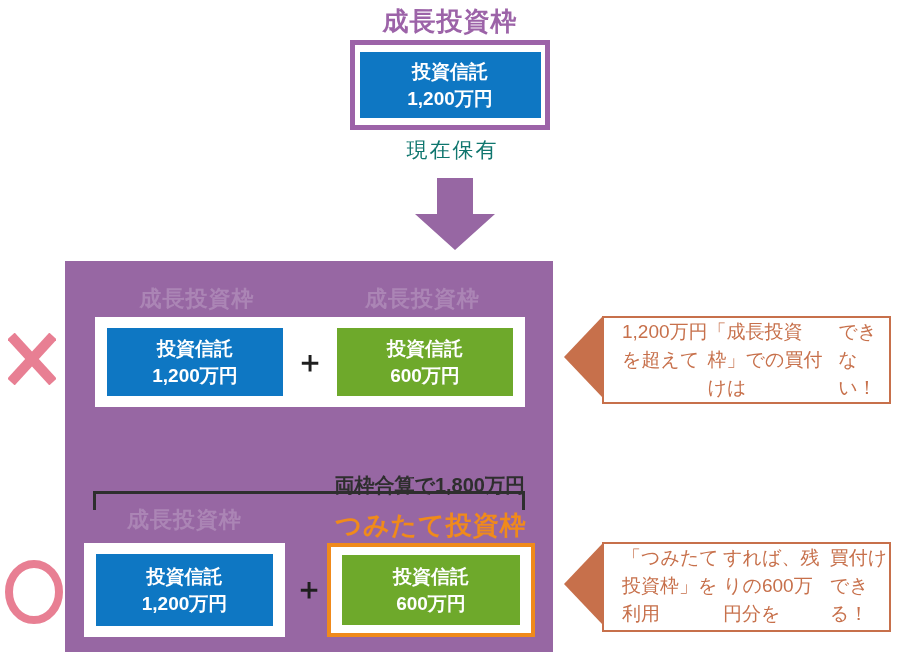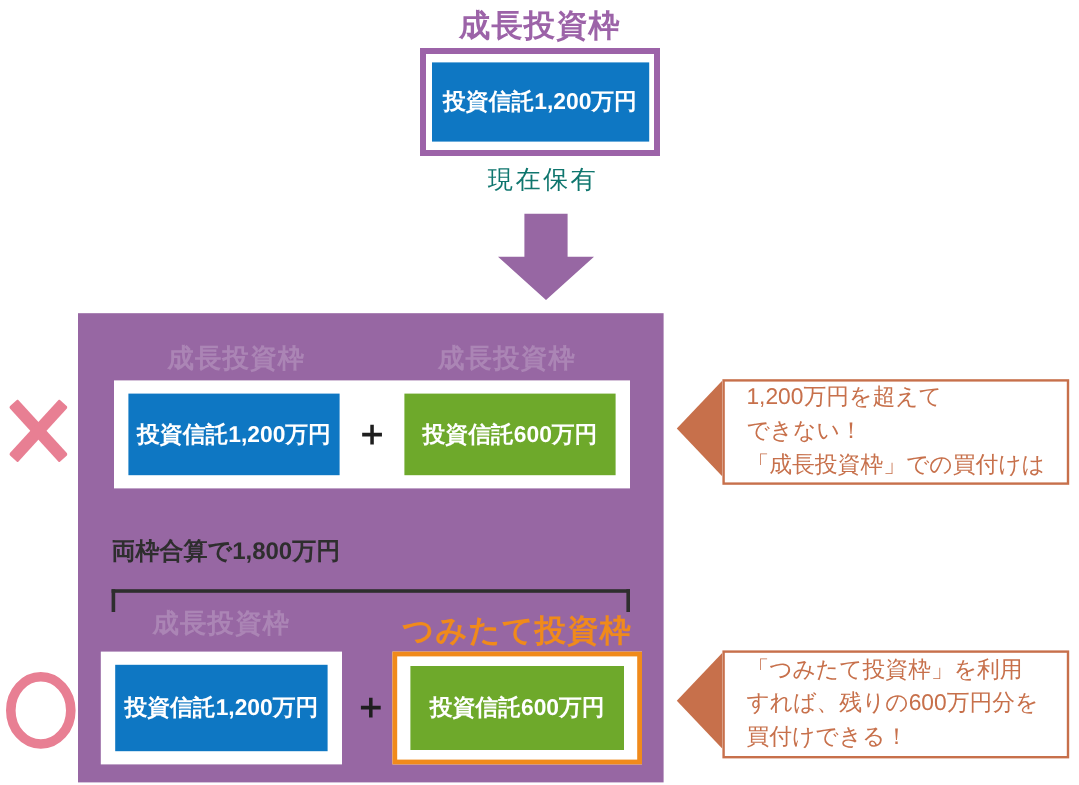--- a/index.html
+++ b/index.html
@@ -13,21 +13,21 @@
   .diagram-title{
     left:330px;top:4px;width:240px;text-align:center;
     font-size:26px;font-weight:bold;color:#9c63a8;letter-spacing:1px;
   }
   .holding-frame{
     left:350px;top:40px;width:190px;height:80px;
     background:#ffffff;border:5px solid #9c63a8;
     display:flex;align-items:center;justify-content:center;
   }
   .fund-box{
-    display:flex;flex-direction:row;align-items:center;justify-content:center;
+    display:flex;flex-direction:column;align-items:center;justify-content:center;
     color:#ffffff;font-weight:bold;font-size:19px;line-height:27px;text-align:center;
   }
   .fund-blue{background:#0e77c3;}
   .fund-green{background:#6ea92b;}
   .holding-frame .fund-box{width:181px;height:66px;}
   .holding-caption{
     left:350px;top:136px;width:205px;text-align:center;
     font-size:21px;color:#0f766e;letter-spacing:2px;
   }
   .down-arrow{left:405px;top:178px;}
@@ -43,21 +43,21 @@
     left:95px;top:317px;width:430px;height:90px;background:#ffffff;
     display:flex;align-items:center;justify-content:space-between;
     padding:0;box-sizing:border-box;
   }
   .row-white .fund-box{width:180px;height:68px;margin:0 12px;}
   .plus-sign{
     font-size:30px;font-weight:900;color:#1e1e1e;text-align:center;
     line-height:30px;
   }
   .total-label{
-    left:93px;top:446px;width:432px;text-align:left;
+    left:93px;top:472px;width:432px;text-align:right;
     font-size:20px;font-weight:bold;color:#2e2e2e;
   }
   .bracket-h{left:93px;top:491px;width:432px;height:3px;background:#2e2e2e;}
   .bracket-tick{width:3px;height:19px;background:#2e2e2e;top:491px;}
   .tick-left{left:93px;}
   .tick-right{left:522px;}
   .highlight-label{
     left:327px;top:508px;width:208px;text-align:center;
     font-size:26px;font-weight:bold;color:#f08a1b;letter-spacing:1px;
   }
@@ -71,21 +71,21 @@
     border:4px solid #f08a1b;box-sizing:border-box;
     display:flex;align-items:center;justify-content:center;
   }
   .box-orange-frame .fund-box{width:178px;height:70px;}
   
   .mark-svg{display:block;}
   
   .callout-box{
     left:602px;width:289px;height:88px;background:#ffffff;
     border:2px solid #c7704b;box-sizing:border-box;
-    display:flex;flex-direction:column;justify-content:center;
+    display:flex;flex-direction:row;justify-content:center;
     padding-left:18px;
     font-size:19px;line-height:28px;color:#c7704b;
   }
   .callout-arrow{
     width:0;height:0;
     border-top:40px solid transparent;
     border-bottom:40px solid transparent;
     border-right:38px solid #c7704b;
   }
   .callout-1{top:316px;}
@@ -155,22 +155,22 @@
     <line x1="3" y1="3" x2="45" y2="49" stroke="#e87f93" stroke-width="10"></line>
     <line x1="45" y1="3" x2="3" y2="49" stroke="#e87f93" stroke-width="10"></line>
   </svg>
   <svg class="abs mark-svg" style="left:4px;top:559px;" width="60" height="66" viewBox="0 0 60 66">
     <ellipse cx="30" cy="33" rx="25" ry="28" fill="none" stroke="#e87f93" stroke-width="8"></ellipse>
   </svg>
 
   <div class="abs callout-arrow arrow-1"></div>
   <div class="abs callout-box callout-1">
     <div>1,200万円を超えて</div>
+    <div>「成長投資枠」での買付けは</div>
     <div>できない！</div>
-    <div>「成長投資枠」での買付けは</div>
   </div>
 
   <div class="abs callout-arrow arrow-2"></div>
   <div class="abs callout-box callout-2">
     <div>「つみたて投資枠」を利用</div>
     <div>すれば、残りの600万円分を</div>
     <div>買付けできる！</div>
   </div>
 
 </div>

